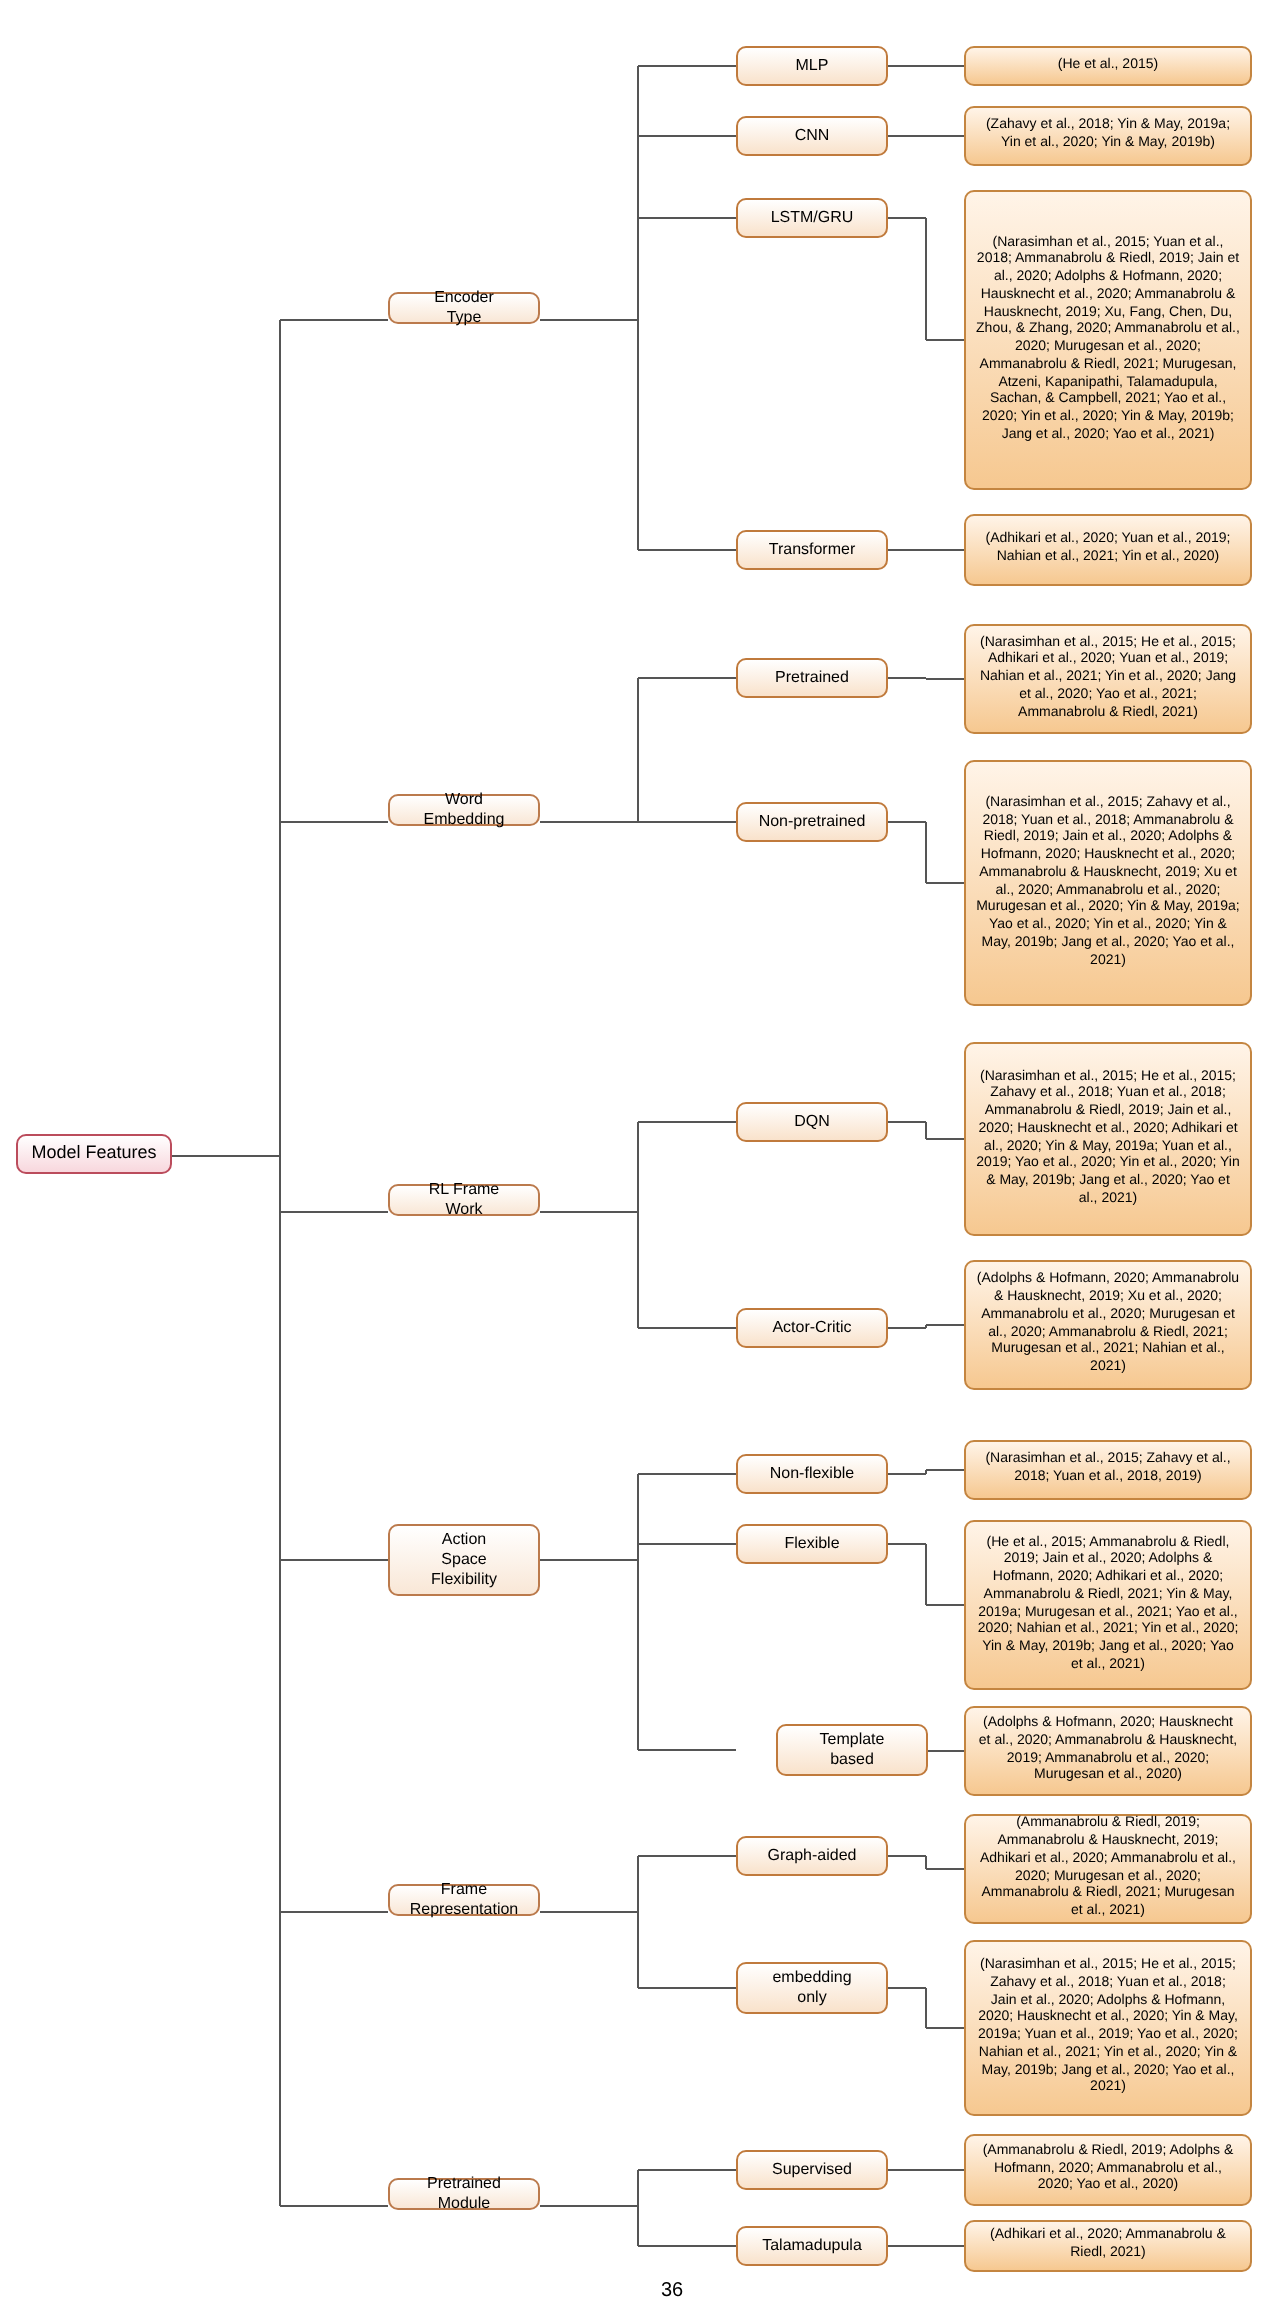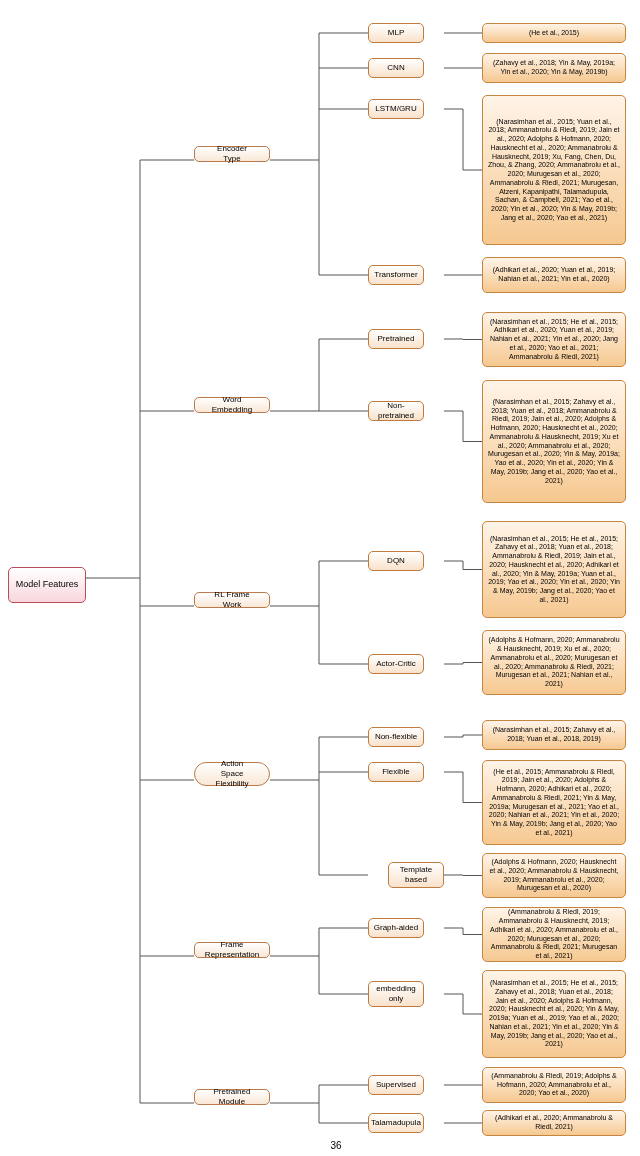--- a/index.html
+++ b/index.html
@@ -24,32 +24,32 @@
     align-items: center;
     justify-content: center;
     text-align: center;
     font-size: 8px;
     padding: 3px 4px;
     line-height: 1.25;
   }
   .root {
     background: linear-gradient(180deg,#ffffff 0%,#f8d7dd 100%);
     border: 1px solid #bb4c5c;
-    width: 78px; height: 36px;
+    width: 78px; height: 20px;
     font-size: 9px;
   }
   .l1 {
     background: linear-gradient(180deg,#ffffff 0%,#f9e7d6 100%);
     border: 1px solid #bb7a4c;
     width: 76px; height: 16px;
   }
   .l2 {
     background: linear-gradient(180deg,#ffffff 0%,#f9e2cb 100%);
     border: 1px solid #c07a3c;
-    width: 56px; height: 20px;
+    width: 76px; height: 20px;
   }
   .l2.tall { height: 26px; }
   .leaf {
     background: linear-gradient(180deg,#fff4e8 0%,#f6c890 100%);
     border: 1px solid #c48540;
     width: 144px;
     font-size: 7px;
     padding: 4px 5px;
   }
   .pagenum {
@@ -147,21 +147,21 @@
   </svg>
 
 <div class="node root" style="left:8px; top:567px;">Model Features</div>
 
 <div class="node l1" style="left:194px; top:146px; white-space:pre-line;">Encoder
 Type</div>
 <div class="node l1" style="left:194px; top:397px; white-space:pre-line;">Word
 Embedding</div>
 <div class="node l1" style="left:194px; top:592px; white-space:pre-line;">RL Frame
 Work</div>
-<div class="node l1" style="left:194px; top:762px; height:24px; white-space:pre-line;border-radius:14px;">Action
+<div class="node l1" style="left:194px; top:762px; height:36px; white-space:pre-line;">Action
 Space
 Flexibility</div>
 <div class="node l1" style="left:194px; top:942px; white-space:pre-line;">Frame
 Representation</div>
 <div class="node l1" style="left:194px; top:1089px; white-space:pre-line;">Pretrained
 Module</div>
 
 <div class="node l2" style="left:368px; top:23px;">MLP</div>
 <div class="node l2" style="left:368px; top:58px;">CNN</div>
 <div class="node l2" style="left:368px; top:99px;">LSTM/GRU</div>

